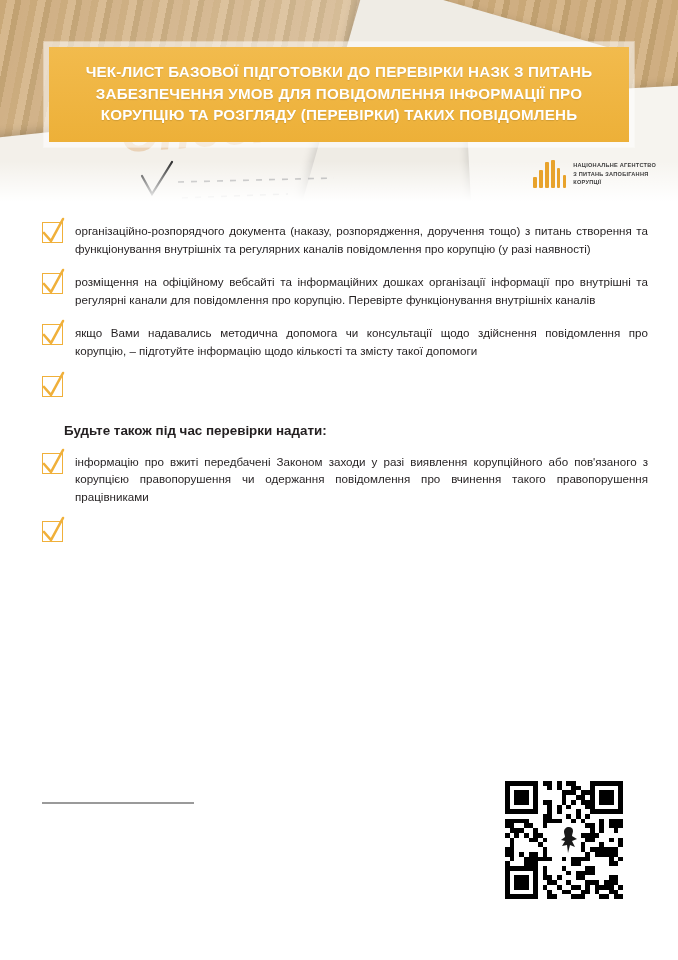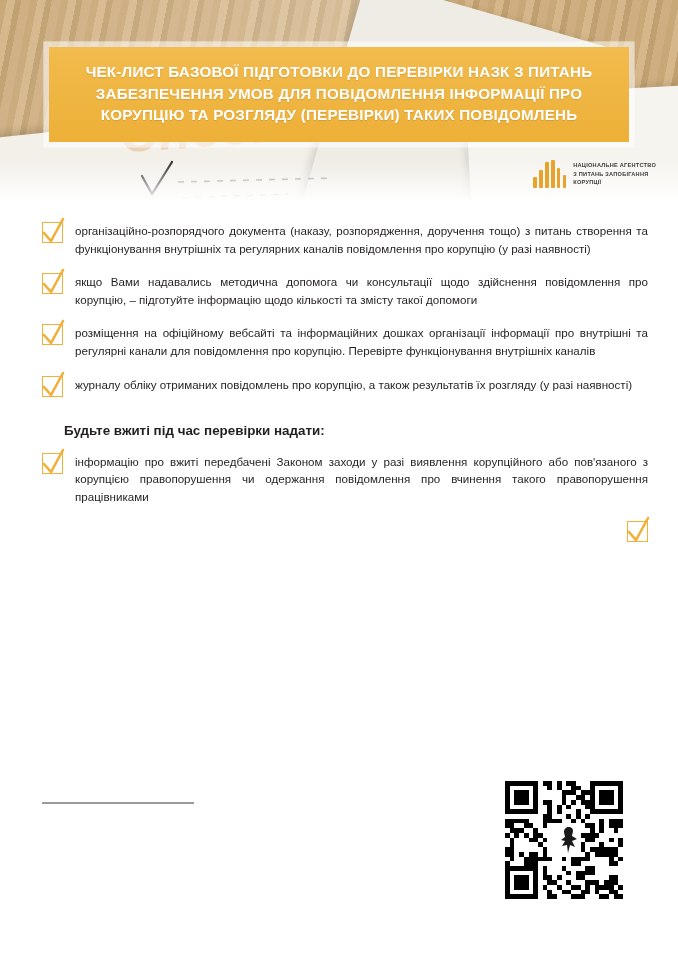--- a/index.html
+++ b/index.html
@@ -139,21 +139,20 @@
     color: #231f20;
     margin: 14px 0 12px 22px;
   }
   .section-head.second { margin-top: 26px; margin-bottom: 14px; }
 
   .item {
     display: flex;
     align-items: flex-start;
     gap: 12px;
     margin: 0 0 15px 0;
-    justify-content: flex-end;
   }
   .item p {
     margin: 0;
     font-size: 11.6px;
     line-height: 1.52;
     color: #231f20;
     text-align: justify;
     text-justify: inter-word;
     flex: 1;
     padding-top: 1px;
@@ -268,44 +267,43 @@
   </div>
 
 
   <div class="item">
     <span class="chk">
       <span class="bx"></span>
       <svg width="26" height="28" viewBox="0 0 26 28">
           <path d="M4 16 L11 24 L23 2" stroke="#f0b03a" stroke-width="2.6" fill="none" stroke-linecap="round"></path>
         </svg>
     </span>
-    <p>якщо Вами надавались методична допомога чи консультації щодо здійснення повідомлення про корупцію, – підготуйте інформацію щодо кількості та змісту такої допомоги</p>
+    <p>розміщення на офіційному вебсайті та інформаційних дошках організації інформації про внутрішні та регулярні канали для повідомлення про корупцію. Перевірте функціонування внутрішніх каналів</p>
   </div>
 
   <div class="item">
     <span class="chk">
       <span class="bx"></span>
       <svg width="26" height="28" viewBox="0 0 26 28">
           <path d="M4 16 L11 24 L23 2" stroke="#f0b03a" stroke-width="2.6" fill="none" stroke-linecap="round"></path>
         </svg>
     </span>
-    <p>розміщення на офіційному вебсайті та інформаційних дошках організації інформації про внутрішні та регулярні канали для повідомлення про корупцію. Перевірте функціонування внутрішніх каналів</p>
+    <p>якщо Вами надавались методична допомога чи консультації щодо здійснення повідомлення про корупцію, – підготуйте інформацію щодо кількості та змісту такої допомоги</p>
   </div>
 
   <div class="item">
     <span class="chk">
       <span class="bx"></span>
       <svg width="26" height="28" viewBox="0 0 26 28">
           <path d="M4 16 L11 24 L23 2" stroke="#f0b03a" stroke-width="2.6" fill="none" stroke-linecap="round"></path>
         </svg>
     </span>
-    <p>журналу обліку отриманих повідомлень про корупцію, а також результатів їх розгляду (у разі наявності)</p>
   </div>
 
-  <div class="section-head second">Будьте вжиті під час перевірки надати:</div>
+  <div class="section-head second">Будьте також під час перевірки надати:</div>
 
   <div class="item">
     <span class="chk">
       <span class="bx"></span>
       <svg width="26" height="28" viewBox="0 0 26 28">
           <path d="M4 16 L11 24 L23 2" stroke="#f0b03a" stroke-width="2.6" fill="none" stroke-linecap="round"></path>
         </svg>
     </span>
     <p>інформацію про вжиті передбачені Законом заходи у разі виявлення корупційного або пов'язаного з корупцією правопорушення чи одержання повідомлення про вчинення такого правопорушення працівниками</p>
   </div>

